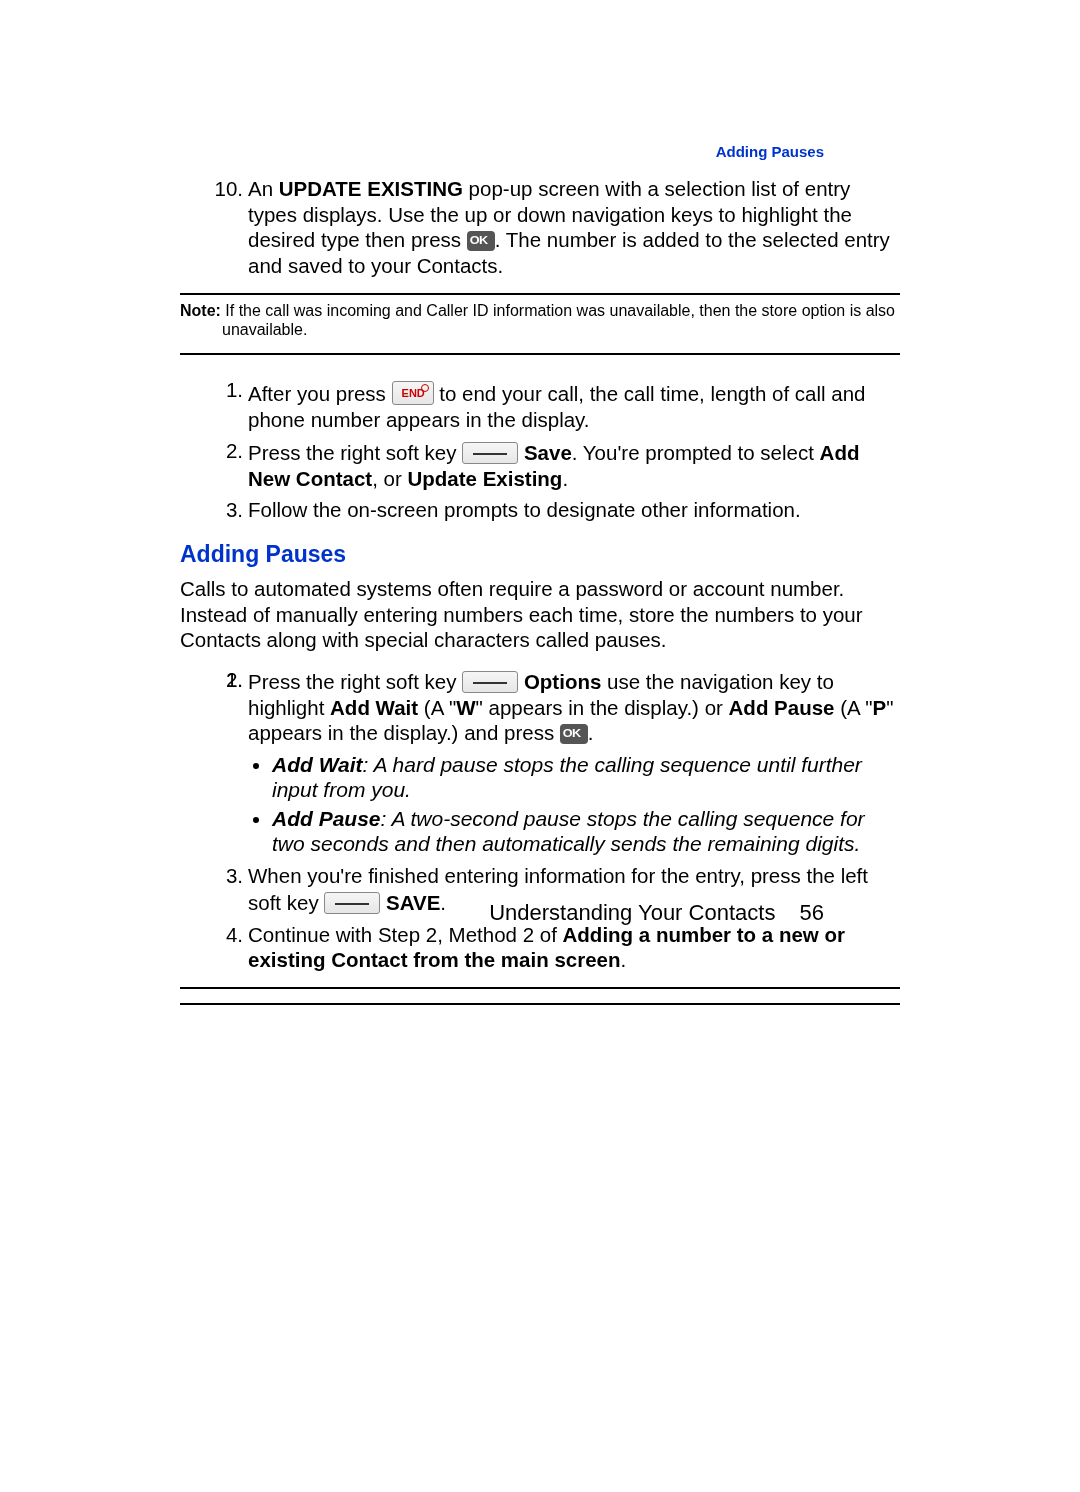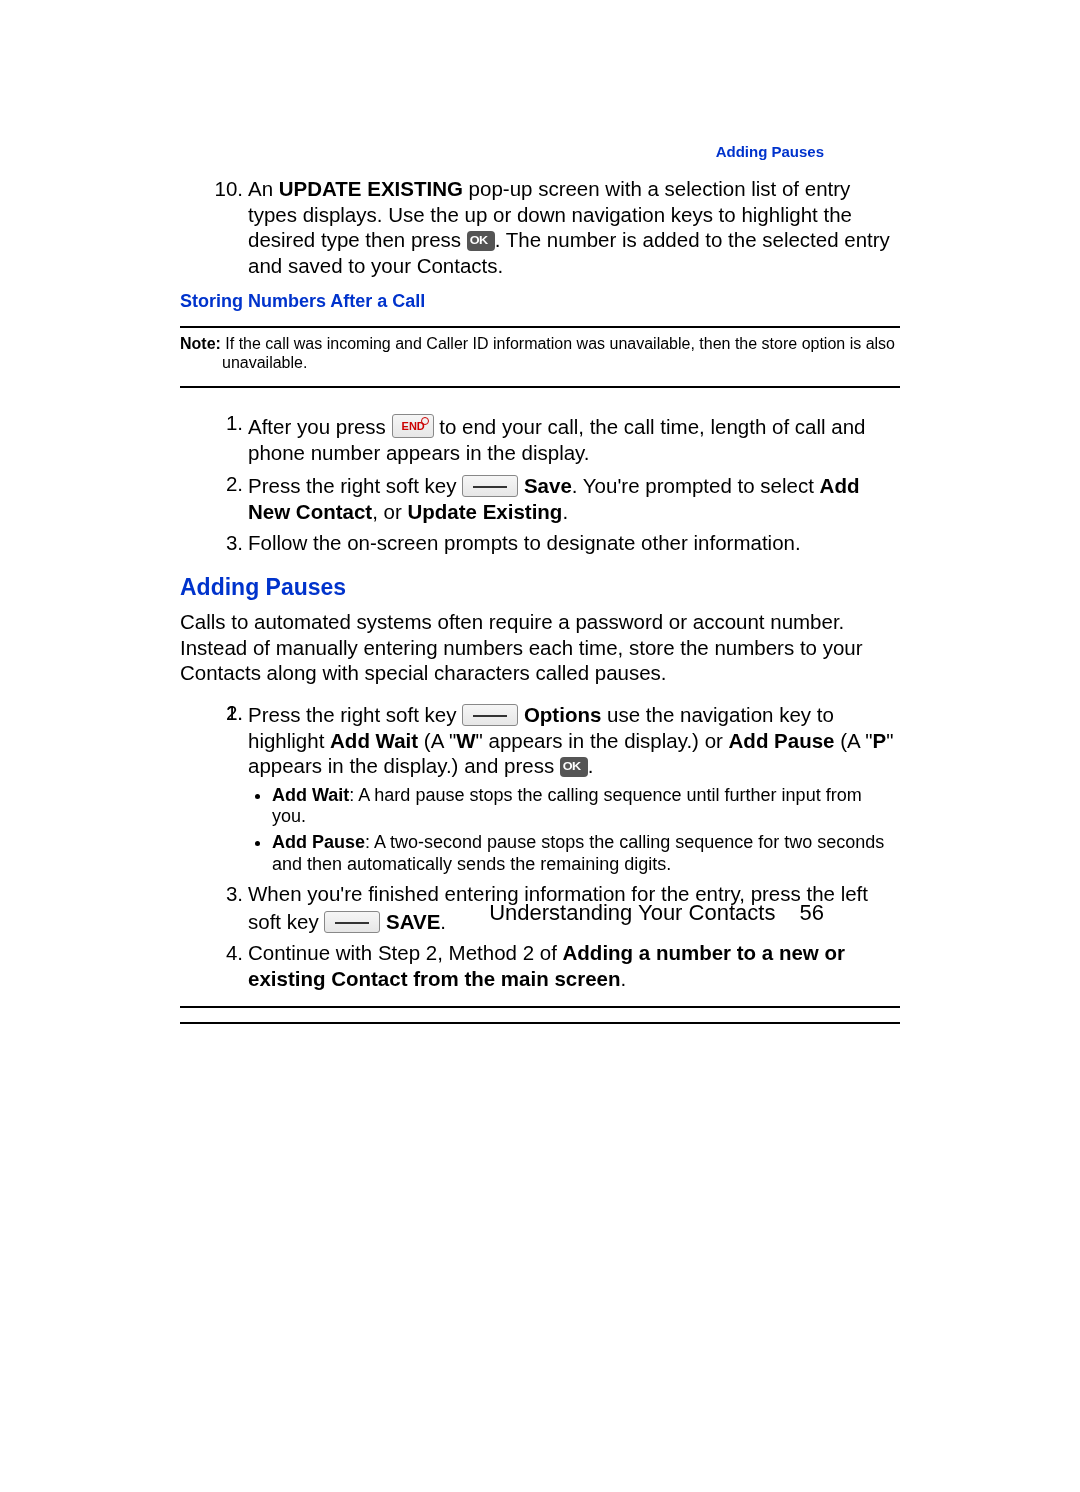--- a/index.html
+++ b/index.html
@@ -148,22 +148,23 @@
     position: absolute;
     left: 10px;
     right: 10px;
     top: 10px;
     border-top: 2px solid #333;
   }
   .bullets {
     margin: 6px 0 6px 24px;
     padding: 0;
     list-style: disc;
-    font-size: 18px;
+    font-size: 21px;
     line-height: 1.2;
+    font-style: italic;
   }
   .bullets li {
     margin-bottom: 4px;
   }
   .footer {
     position: absolute;
     bottom: 350px;
     right: 256px;
     font-size: 22px;
   }
@@ -181,21 +182,20 @@
 
   <div style="height:36px"></div>
 
   <div class="numlist body-text">
     <div class="numlist-item">
       <span class="num">10.</span>
       <span>An </span><b>UPDATE EXISTING</b><span> pop-up screen with a selection list of entry types displays. Use the up or down navigation keys to highlight the desired type then press </span><span class="key-ok"></span><span>. The number is added to the selected entry and saved to your Contacts.</span>
     </div>
   </div>
 
-  <div class="sub-h">Storing Numbers After a Call</div>
 
   <hr class="rule">
   <div class="note">
     <span class="note-label">Note: </span><span>If the call was incoming and Caller ID information was unavailable, then the store option is also unavailable.</span>
   </div>
   <hr class="rule">
 
   <div style="height:16px"></div>
 
   <div class="numlist body-text">

